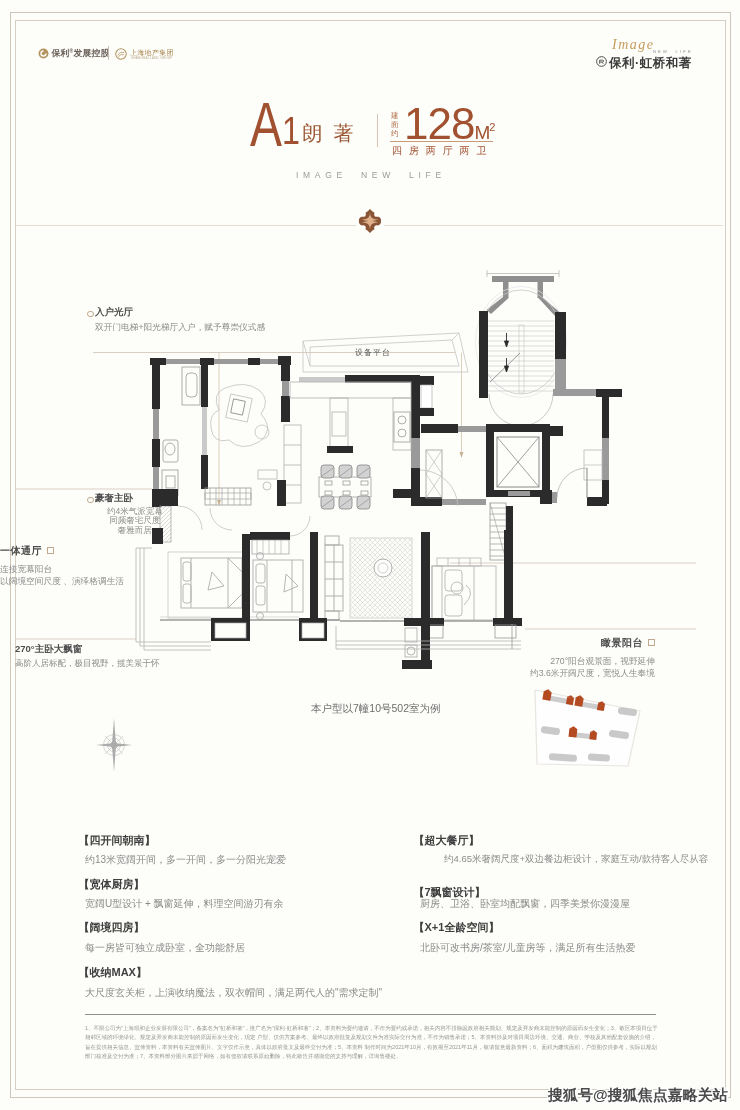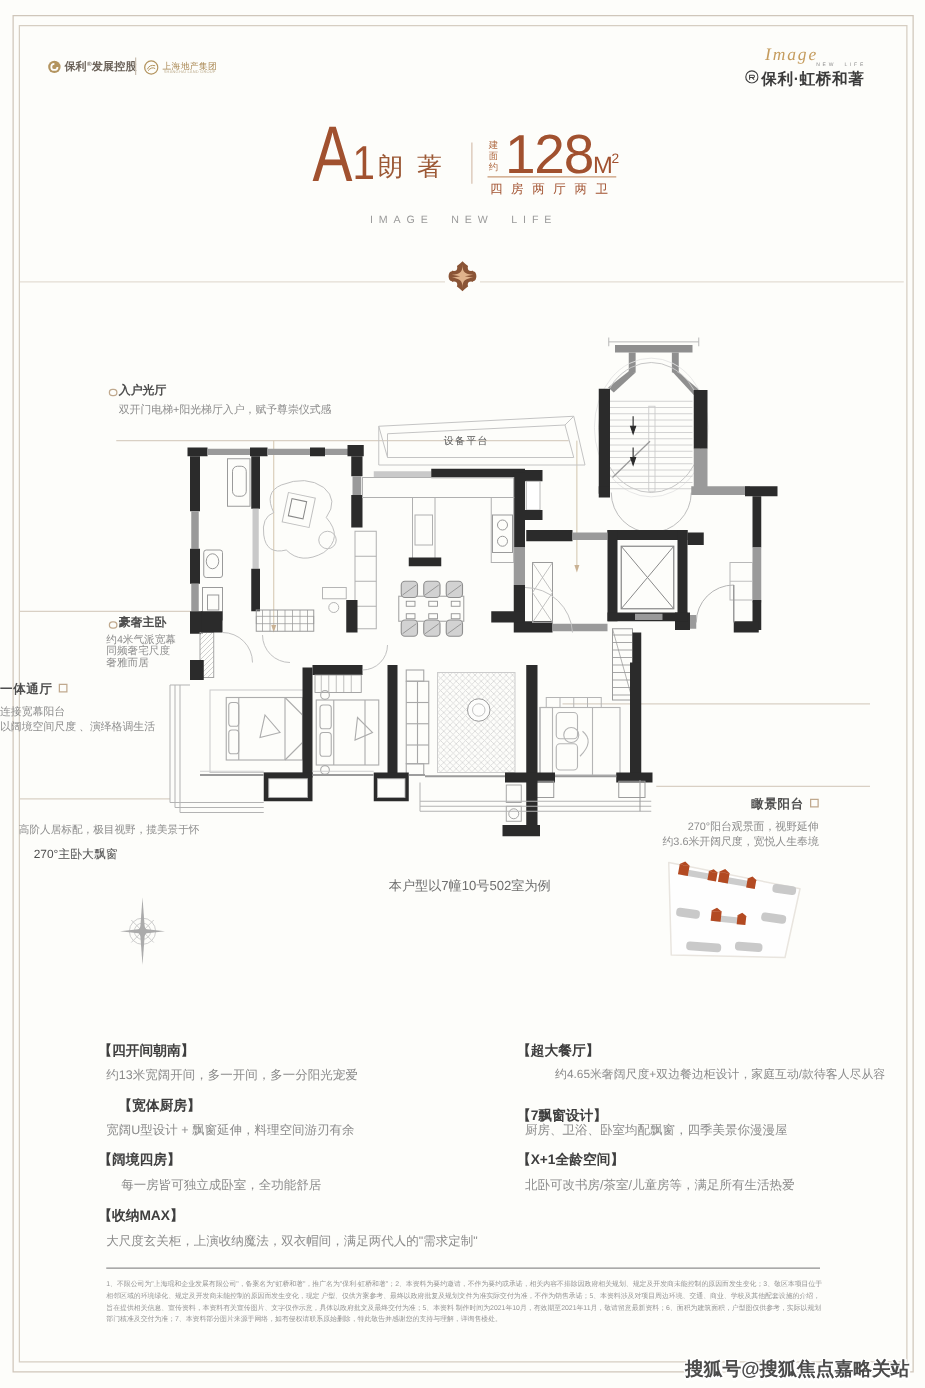--- a/index.html
+++ b/index.html
@@ -470,25 +470,25 @@
 
 <div class="abs" style="left:84px;top:306px;">
   <div style="position:absolute;left:3px;top:4.5px;width:4.5px;height:4.5px;border:1px solid #c0a98e;border-radius:50%;"></div>
   <div style="position:absolute;left:11px;top:0;font-size:9.5px;font-weight:bold;color:#4e4e4e;letter-spacing:0px;white-space:nowrap;">入户光厅</div>
   <div style="position:absolute;left:11px;top:16px;font-size:8.7px;color:#8d8d8d;letter-spacing:0px;white-space:nowrap;">双开门电梯+阳光梯厅入户，赋予尊崇仪式感</div>
 </div>
 
 <div class="abs" style="left:84px;top:492px;">
   <div style="position:absolute;left:3px;top:4.5px;width:4.5px;height:4.5px;border:1px solid #c0a98e;border-radius:50%;"></div>
   <div style="position:absolute;left:11px;top:0;font-size:9.5px;font-weight:bold;color:#4e4e4e;letter-spacing:0px;white-space:nowrap;">豪奢主卧</div>
-  <div style="position:absolute;left:1px;top:14.5px;font-size:8.5px;color:#8d8d8d;line-height:9.8px;white-space:nowrap;">约4米气派宽幕<br>同频奢宅尺度<br>奢雅而居</div>
+  <div style="position:absolute;left:23px;top:14.5px;font-size:8.5px;color:#8d8d8d;line-height:9.8px;white-space:nowrap;text-align:center;">约4米气派宽幕<br>同频奢宅尺度<br>奢雅而居</div>
 </div>
 
 <div class="abs" style="left:15px;top:643px;">
-  <div style="position:absolute;left:12px;top:0;font-size:9.5px;font-weight:normal;color:#4e4e4e;letter-spacing:0px;white-space:nowrap;margin-top:34px;">270°主卧大飘窗</div>
+  <div style="position:absolute;left:0;top:0;font-size:9.5px;font-weight:bold;color:#4e4e4e;letter-spacing:0px;white-space:nowrap;">270°主卧大飘窗</div>
   <div style="position:absolute;left:0;top:15px;font-size:8.5px;color:#8d8d8d;white-space:nowrap;">高阶人居标配，极目视野，揽美景于怀</div>
 </div>
 
 <div class="abs" style="left:0px;top:544px;width:655px;text-align:left;">
   <div style="font-size:10px;font-weight:bold;color:#4e4e4e;letter-spacing:0.5px;">一体通厅<span style="display:inline-block;width:5px;height:5px;border:1px solid #c0a98e;margin-left:5px;"></span></div>
   <div style="font-size:8.7px;color:#8d8d8d;margin-top:4.5px;line-height:12.5px;">连接宽幕阳台<br>以阔境空间尺度 、演绎格调生活</div>
 </div>
 
 <div class="abs" style="left:0px;top:636px;width:655px;text-align:right;">
   <div style="font-size:10px;font-weight:bold;color:#4e4e4e;letter-spacing:0.5px;">瞰景阳台<span style="display:inline-block;width:5px;height:5px;border:1px solid #c0a98e;margin-left:5px;"></span></div>
@@ -538,25 +538,25 @@
     <path d="M39,43 h8 v8 h-8 z M38.5,43 l4.5,-3 l4.5,3 z" fill="#b34a22"></path>
     <path d="M60,44.5 h7 v7 h-7 z M59.5,44.5 l4,-2.5 l4,2.5 z" fill="#b34a22"></path>
   </g>
 </svg>
 
 <div class="abs" style="left:85px;top:833px;width:600px;">
 
   <div class="abs" style="left:-6.5px;top:0;font-size:11px;font-weight:bold;color:#3f3f3f;letter-spacing:0px;">【四开间朝南】</div>
   <div class="abs" style="left:0;top:19.5px;font-size:10px;color:#8b8b8b;white-space:nowrap;">约13米宽阔开间，多一开间，多一分阳光宠爱</div>
 
-  <div class="abs" style="left:-6.5px;top:43.5px;font-size:11px;font-weight:bold;color:#3f3f3f;margin-left:16px;">【宽体厨房】</div>
+  <div class="abs" style="left:-6.5px;top:43.5px;font-size:11px;font-weight:bold;color:#3f3f3f;">【宽体厨房】</div>
   <div class="abs" style="left:0;top:63.5px;font-size:10px;color:#8b8b8b;white-space:nowrap;">宽阔U型设计 + 飘窗延伸，料理空间游刃有余</div>
 
   <div class="abs" style="left:-6.5px;top:86.5px;font-size:11px;font-weight:bold;color:#3f3f3f;text-align:center;">【阔境四房】</div>
-  <div class="abs" style="left:0;top:107.5px;font-size:10px;color:#8b8b8b;white-space:nowrap;margin-left:12px;">每一房皆可独立成卧室，全功能舒居</div>
+  <div class="abs" style="left:0;top:107.5px;font-size:10px;color:#8b8b8b;white-space:nowrap;">每一房皆可独立成卧室，全功能舒居</div>
 
   <div class="abs" style="left:-6.5px;top:131.5px;font-size:11px;font-weight:bold;color:#3f3f3f;">【收纳MAX】</div>
   <div class="abs" style="left:0;top:152.5px;font-size:10px;color:#8b8b8b;white-space:nowrap;">大尺度玄关柜，上演收纳魔法，双衣帽间，满足两代人的"需求定制"</div>
 
   <div class="abs" style="left:328.5px;top:0;font-size:11px;font-weight:bold;color:#3f3f3f;">【超大餐厅】</div>
   <div class="abs" style="left:335px;top:20px;font-size:9.5px;color:#8b8b8b;white-space:nowrap;padding-left:24px;">约4.65米奢阔尺度+双边餐边柜设计，家庭互动/款待客人尽从容</div>
 
   <div class="abs" style="left:328.5px;top:52px;font-size:11px;font-weight:bold;color:#3f3f3f;text-align:right;">【7飘窗设计】</div>
   <div class="abs" style="left:335px;top:63.5px;font-size:10px;color:#8b8b8b;white-space:nowrap;">厨房、卫浴、卧室均配飘窗，四季美景你漫漫屋</div>
 

